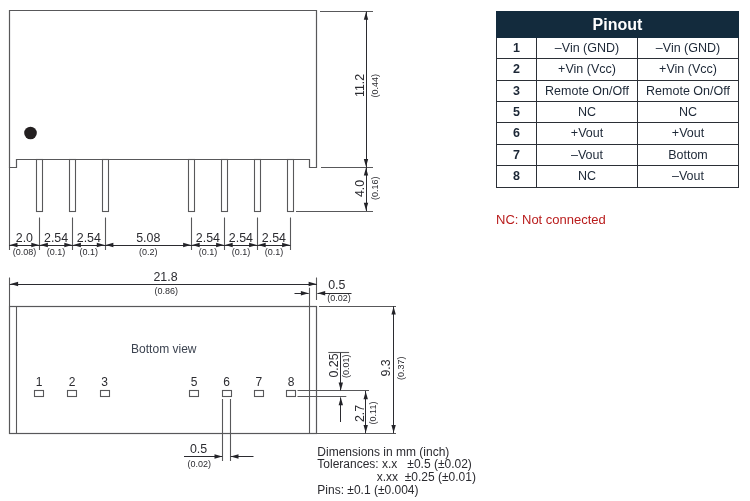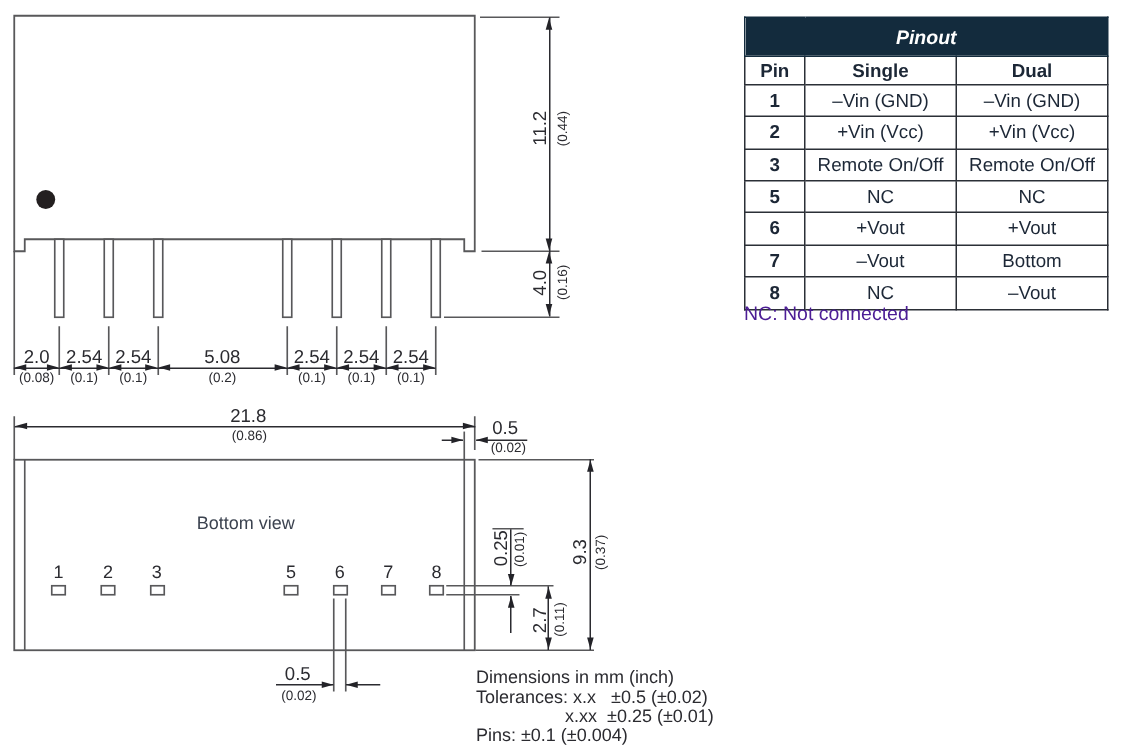--- a/index.html
+++ b/index.html
@@ -3,28 +3,28 @@
 <style>
 html,body{margin:0;padding:0;background:#ffffff;}
 #canvas{position:relative;width:750px;height:501px;background:#ffffff;
   font-family:"Liberation Sans",sans-serif;overflow:hidden;}
 svg{position:absolute;left:0;top:0;}
 svg text{font-family:"Liberation Sans",sans-serif;}
 #ptable{position:absolute;left:496px;top:10.8px;border-collapse:collapse;
   table-layout:fixed;color:#1c2736;}
 #ptable th,#ptable td{border:1px solid #2b2f36;text-align:center;padding:0;
   font-size:12.5px;line-height:20.4px;height:20.4px;overflow:hidden;white-space:nowrap;}
-#ptable .hdr{background:#132b3d;color:#ffffff;font-size:13px;font-weight:bold;
-  height:25px;line-height:23.5px;border:1.5px solid #132b3d;font-style:italic;}
+#ptable .hdr{background:#132b3d;color:#ffffff;font-size:16px;font-weight:bold;
+  height:25px;line-height:23.5px;border:1.5px solid #132b3d;}
 #ptable .colh{font-weight:bold;height:18px;line-height:18px;}
 #ptable .p{font-weight:bold;}
 #ptable tr td:first-child,#ptable tr th:first-child{border-left-width:1.5px;}
 #ptable tr td:last-child,#ptable tr th:last-child{border-right-width:1.5px;}
 #ptable tr:last-child td{border-bottom-width:1.5px;}
-#nc{position:absolute;left:496px;top:201px;font-size:13px;color:#4c1d95;}
+#nc{position:absolute;left:496px;top:212px;font-size:13px;color:#b91c1c;}
 </style></head>
 <body>
 <div id="canvas">
 <svg width="750" height="501" viewBox="0 0 750 501">
 <path d="M 9.5,10.5 H 316.5 V 167.5 H 309.5 V 159.5 H 16.5 V 167.5 H 9.5 Z" stroke="#58585a" stroke-width="1.2" fill="none"></path>
 <circle cx="30.5" cy="133" r="6.3" fill="#231f20"></circle>
 <rect x="36.5" y="159.5" width="6.0" height="52.0" stroke="#58585a" stroke-width="1.1" fill="#ffffff"></rect>
 <rect x="69.5" y="159.5" width="6.0" height="52.0" stroke="#58585a" stroke-width="1.1" fill="#ffffff"></rect>
 <rect x="102.5" y="159.5" width="6.0" height="52.0" stroke="#58585a" stroke-width="1.1" fill="#ffffff"></rect>
 <rect x="188.5" y="159.5" width="6.0" height="52.0" stroke="#58585a" stroke-width="1.1" fill="#ffffff"></rect>
@@ -151,25 +151,20 @@
 <colgroup>
         <col style="width:40px">
         <col style="width:101px">
         <col style="width:101px">
       </colgroup>
 <tbody>
         <tr>
           <th class="hdr" colspan="3">Pinout</th>
         </tr>
 <tr>
-          <td class="colh">Pin</td>
-          <td class="colh">Single</td>
-          <td class="colh">Dual</td>
-        </tr>
-<tr>
           <td class="p">1</td>
           <td>–Vin (GND)</td>
           <td>–Vin (GND)</td>
         </tr>
 <tr>
           <td class="p">2</td>
           <td>+Vin (Vcc)</td>
           <td>+Vin (Vcc)</td>
         </tr>
 <tr>

